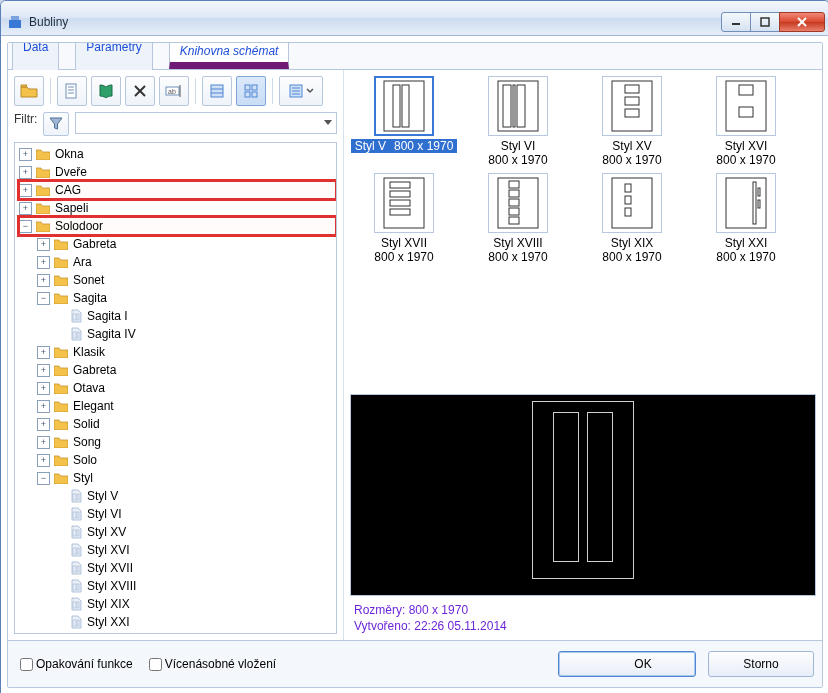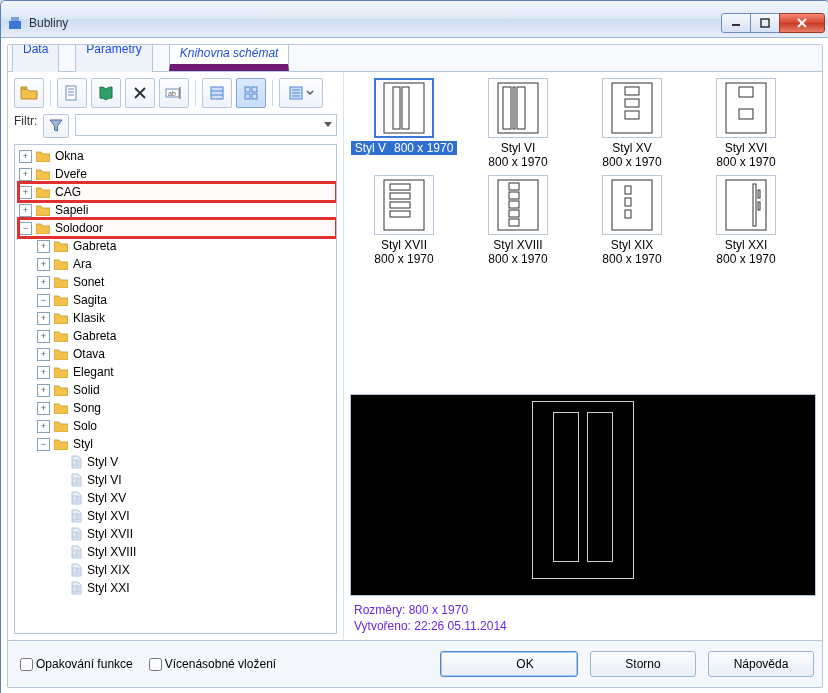--- a/index.html
+++ b/index.html
@@ -496,20 +496,46 @@
                         <div class="node">
                           <span class="exp">−</span>
                           <span class="fico">
                             <svg width="14" height="12">
                               <path d="M0 2h5l1.5 2H14v8H0z" fill="#f4c24b" stroke="#c7952f" stroke-width="0.8"></path>
                             </svg>
                           </span>
                           <span>Sagita</span>
                         </div>
                         <ul>
+                          <li>
+                            <div class="node">
+                              <span class="exp none"></span>
+                              <span class="lico">
+                                <svg width="12" height="14">
+                                  <path d="M2 1h6l3 3v9H2z" fill="#eaeef5" stroke="#9fb6d4" stroke-width="0.8"></path>
+                                  <rect x="3" y="5" width="3" height="6" fill="none" stroke="#9fb6d4" stroke-width="0.6"></rect>
+                                  <rect x="7" y="5" width="2" height="6" fill="none" stroke="#9fb6d4" stroke-width="0.6"></rect>
+                                </svg>
+                              </span>
+                              <span>Sagita I</span>
+                            </div>
+                          </li>
+                          <li>
+                            <div class="node">
+                              <span class="exp none"></span>
+                              <span class="lico">
+                                <svg width="12" height="14">
+                                  <path d="M2 1h6l3 3v9H2z" fill="#eaeef5" stroke="#9fb6d4" stroke-width="0.8"></path>
+                                  <rect x="3" y="5" width="3" height="6" fill="none" stroke="#9fb6d4" stroke-width="0.6"></rect>
+                                  <rect x="7" y="5" width="2" height="6" fill="none" stroke="#9fb6d4" stroke-width="0.6"></rect>
+                                </svg>
+                              </span>
+                              <span>Sagita IV</span>
+                            </div>
+                          </li>
                         </ul>
                       </li>
                       <li>
                         <div class="node">
                           <span class="exp">+</span>
                           <span class="fico">
                             <svg width="14" height="12">
                               <path d="M0 2h5l1.5 2H14v8H0z" fill="#f4c24b" stroke="#c7952f" stroke-width="0.8"></path>
                             </svg>
                           </span>
@@ -823,19 +849,16 @@
           <input type="checkbox" style="">
           <span>Vícenásobné vložení</span>
         </label>
         <div class="spacer"></div>
         <div class="btn primary">
             <span>OK</span>
           </div>
         <div class="btn">
             <span>Storno</span>
           </div>
-        <div class="btn">
-            <span>Nápověda</span>
-          </div>
       </div>
     </div>
   </div>
 </div>
 
 </body></html>

